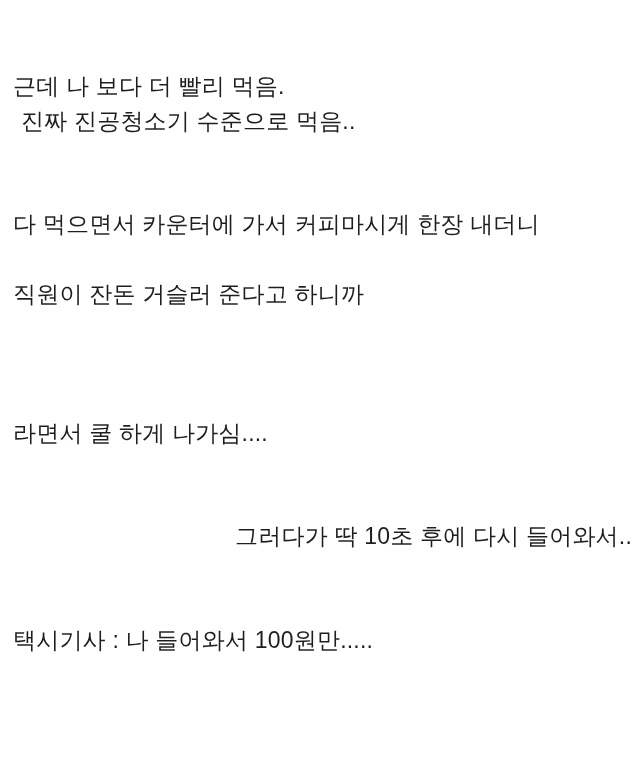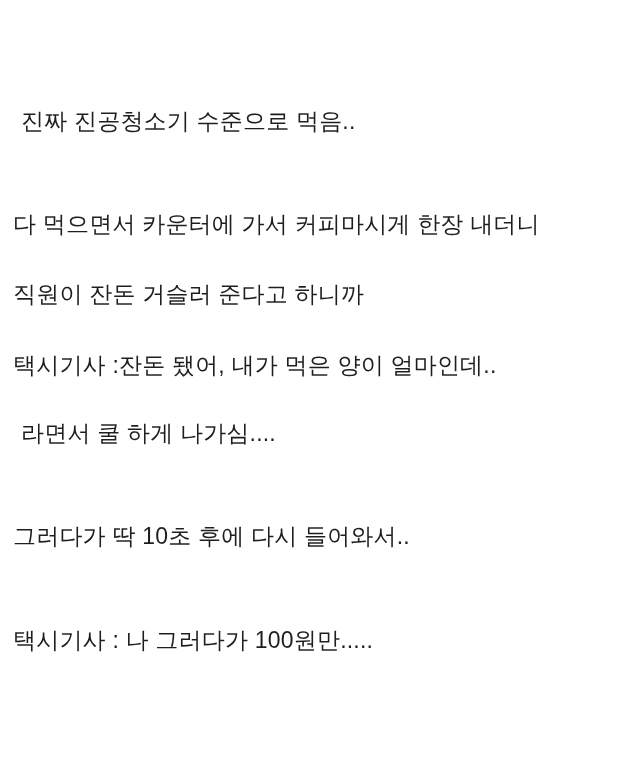--- a/index.html
+++ b/index.html
@@ -29,29 +29,29 @@
     color: #1e1e1e;
     letter-spacing: 0.2px;
     white-space: nowrap;
   }
   
   .l0 { top: 72px; }
   .l1 { top: 107px; margin-left: 8px; }
   .l2 { top: 210px; }
   .l3 { top: 280px; }
   .l4 { top: 351px; }
-  .l5 { top: 419px; margin-left: 8px; }
-  .l6 { top: 522px; }
+  .l5 { top: 419px; }
+  .l6 { top: 522px; text-align: right; }
   .l7 { top: 626px; }
   .l8 { top: 730px; }
 </style>
 </head>
 <body>
 
 <div class="page">
+  <div class="line l0">근데 나 보다 더 빨리 먹음.</div>
   <div class="line l1">진짜 진공청소기 수준으로 먹음..</div>
   <div class="line l2">다 먹으면서 카운터에 가서 커피마시게 한장 내더니</div>
   <div class="line l3">직원이 잔돈 거슬러 준다고 하니까</div>
-  <div class="line l4">택시기사 :잔돈 됐어, 내가 먹은 양이 얼마인데..</div>
   <div class="line l5">라면서 쿨 하게 나가심....</div>
   <div class="line l6">그러다가 딱 10초 후에 다시 들어와서..</div>
-  <div class="line l7">택시기사 : 나 그러다가 100원만.....</div>
+  <div class="line l7">택시기사 : 나 들어와서 100원만.....</div>
 </div>
 
 </body></html>

